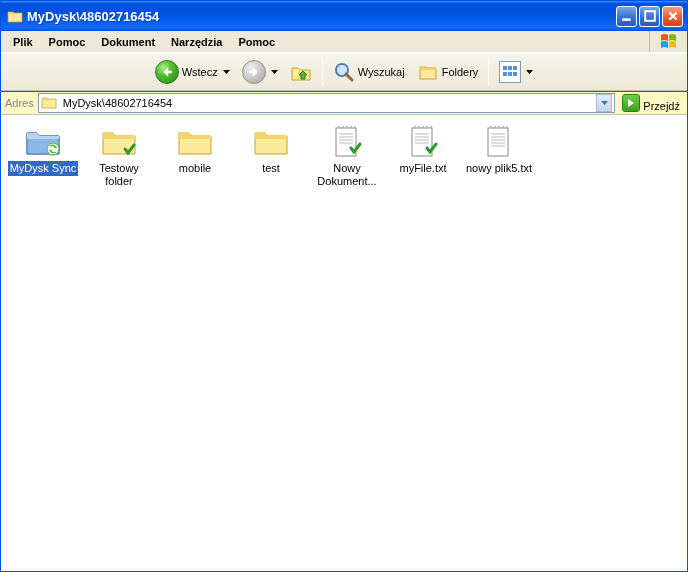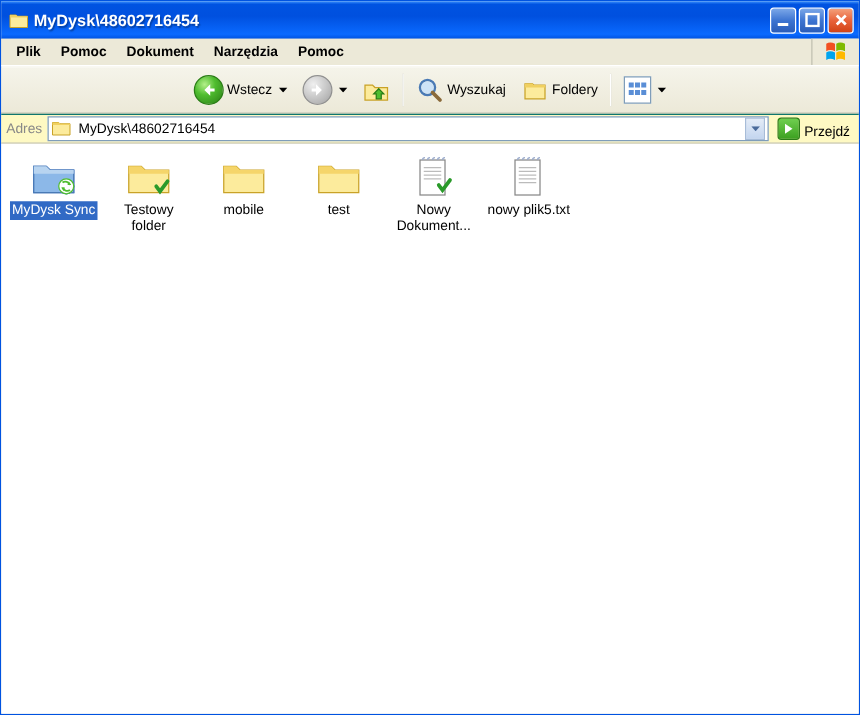--- a/index.html
+++ b/index.html
@@ -358,20 +358,34 @@
       </div>
       <div class="item">
         <div class="icon-wrap">
   <svg class="doc-svg" viewBox="0 0 30 34">
     <rect x="4" y="4" width="20" height="28" fill="#fff" stroke="#888"></rect>
     <path d="M6 4 Q6 2 8 2 M10 4 Q10 2 12 2 M14 4 Q14 2 16 2 M18 4 Q18 2 20 2 M22 4 Q22 2 24 2" stroke="#9ac" stroke-width="1" fill="none"></path>
     <line x1="7" y1="10" x2="21" y2="10" stroke="#bbb"></line>
             <line x1="7" y1="13" x2="21" y2="13" stroke="#bbb"></line>
             <line x1="7" y1="16" x2="21" y2="16" stroke="#bbb"></line>
             <line x1="7" y1="19" x2="21" y2="19" stroke="#bbb"></line>
+    <path d="M19 24 L22 28 L28 20" stroke="#2a9a2a" stroke-width="3" fill="none" stroke-linecap="round"></path>
+  </svg>
+</div>
+        <div class="label">myFile.txt</div>
+      </div>
+      <div class="item">
+        <div class="icon-wrap">
+  <svg class="doc-svg" viewBox="0 0 30 34">
+    <rect x="4" y="4" width="20" height="28" fill="#fff" stroke="#888"></rect>
+    <path d="M6 4 Q6 2 8 2 M10 4 Q10 2 12 2 M14 4 Q14 2 16 2 M18 4 Q18 2 20 2 M22 4 Q22 2 24 2" stroke="#9ac" stroke-width="1" fill="none"></path>
+    <line x1="7" y1="10" x2="21" y2="10" stroke="#bbb"></line>
+            <line x1="7" y1="13" x2="21" y2="13" stroke="#bbb"></line>
+            <line x1="7" y1="16" x2="21" y2="16" stroke="#bbb"></line>
+            <line x1="7" y1="19" x2="21" y2="19" stroke="#bbb"></line>
             <line x1="7" y1="22" x2="21" y2="22" stroke="#bbb"></line>
   </svg>
 </div>
         <div class="label">nowy plik5.txt</div>
       </div>
     </div>
 
 </div>
 
 </body></html>

